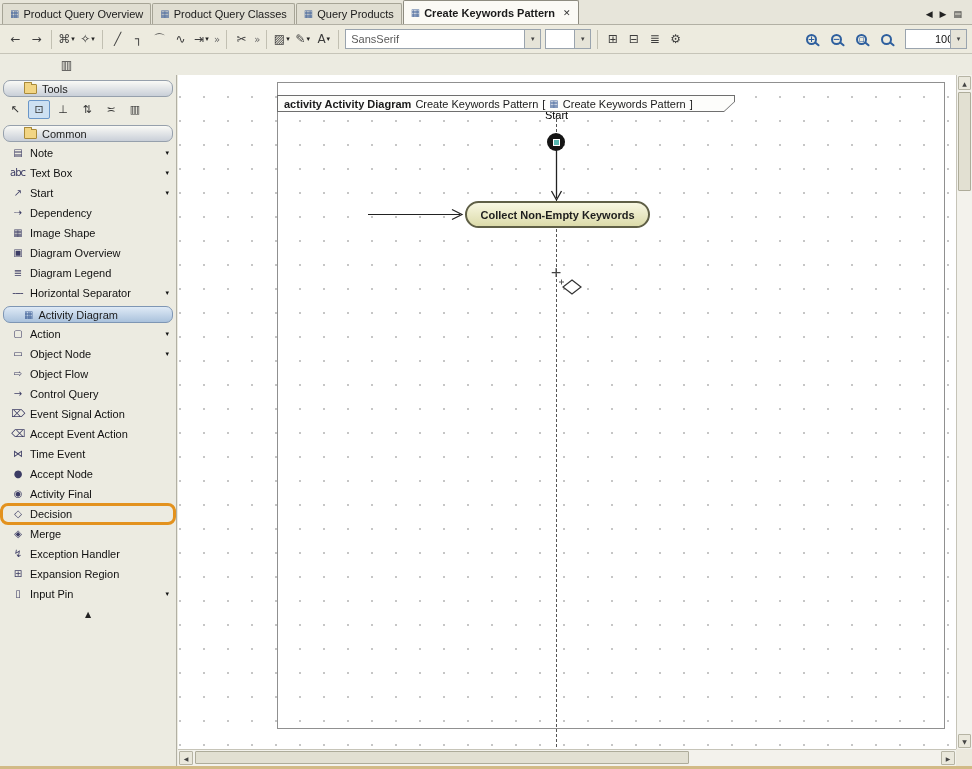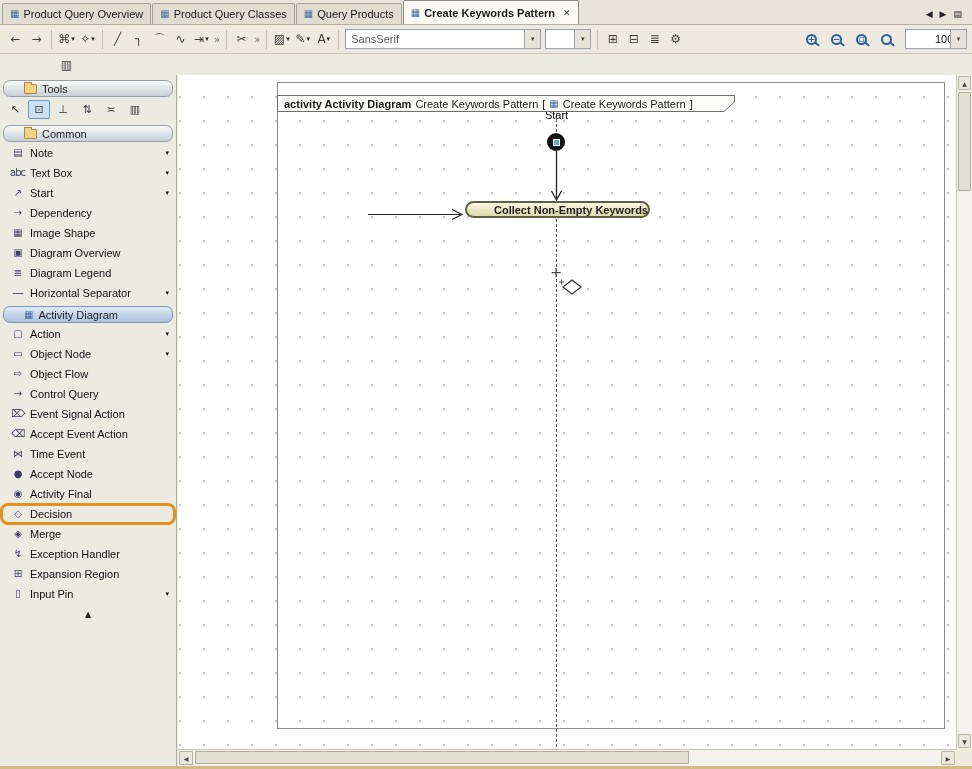--- a/index.html
+++ b/index.html
@@ -57,21 +57,21 @@
   .frame{position:absolute;left:99px;top:7px;width:668px;height:647px;border:1px solid #909090;z-index:0;}
   .frame-hdr{position:absolute;left:99px;top:20px;width:458px;height:17px;background:#6f6f6f;clip-path:polygon(0 0,100% 0,100% 40%,calc(100% - 11px) 100%,0 100%);padding:1px;z-index:3;}
   .frame-hdr-in{width:100%;height:100%;background:#fdfdfb;clip-path:polygon(0 0,100% 0,100% 38%,calc(100% - 10px) 100%,0 100%);display:flex;align-items:center;gap:4px;padding:0 16px 0 6px;font-size:11px;white-space:nowrap;overflow:hidden;}
   .fh-bold{font-weight:bold;}
   .fh-icon{font-family:"DejaVu Sans",sans-serif;font-size:10px;color:#47679c;}
   .guide{position:absolute;left:378px;top:24px;height:648px;width:0;border-left:1px dashed #555;z-index:1;}
   .start-label{position:absolute;left:352px;top:34px;width:53px;text-align:center;font-size:11px;z-index:2;color:#000;}
   .initial-node{position:absolute;left:369px;top:58px;width:18px;height:18px;border-radius:50%;background:#151515;z-index:2;display:flex;align-items:center;justify-content:center;}
   .initial-node .handle{width:7px;height:7px;background:#57b8b2;border:1px solid #fff;}
   .arrow{position:absolute;z-index:2;}
-  .action-node{position:absolute;left:287px;top:126px;width:185px;height:17px;border:2px solid #5f5f46;border-radius:14px;background:linear-gradient(#f8f7e2,#dcdbaa);z-index:2;display:flex;align-items:center;justify-content:flex-end;font-weight:bold;color:#1d1d1d;}
+  .action-node{position:absolute;left:287px;top:126px;width:185px;height:27px;border:2px solid #5f5f46;border-radius:14px;background:linear-gradient(#f8f7e2,#dcdbaa);z-index:2;display:flex;align-items:center;justify-content:center;font-weight:bold;color:#1d1d1d;}
   .object-node{position:absolute;left:4px;top:127px;width:186px;height:24px;background:#ccccff;border:1px solid #3c3c6e;z-index:2;display:flex;align-items:center;justify-content:center;font-weight:bold;color:#101060;}
   .crosshair{position:absolute;left:370px;top:190px;width:16px;text-align:center;font-size:14px;color:#444;z-index:2;font-family:"DejaVu Sans",sans-serif;line-height:1;}
   .cursor-svg{position:absolute;left:379px;top:202px;z-index:2;}
 
   
   .vscroll{position:absolute;left:956px;top:75px;width:16px;height:674px;background:#f3f2ec;border-left:1px solid #c6c4b8;}
   .sbtn{position:absolute;background:#eae8dc;border:1px solid #b6b4a4;display:flex;align-items:center;justify-content:center;font-size:6px;color:#444;font-family:"DejaVu Sans",sans-serif;border-radius:1px;}
   .vscroll .up{left:1px;top:1px;right:1px;height:14px;}
   .vscroll .down{left:1px;bottom:1px;right:1px;height:14px;}
   .vthumb{position:absolute;left:1px;top:17px;width:13px;height:99px;background:#e2e0d2;border:1px solid #aeac9a;border-radius:1px;}

